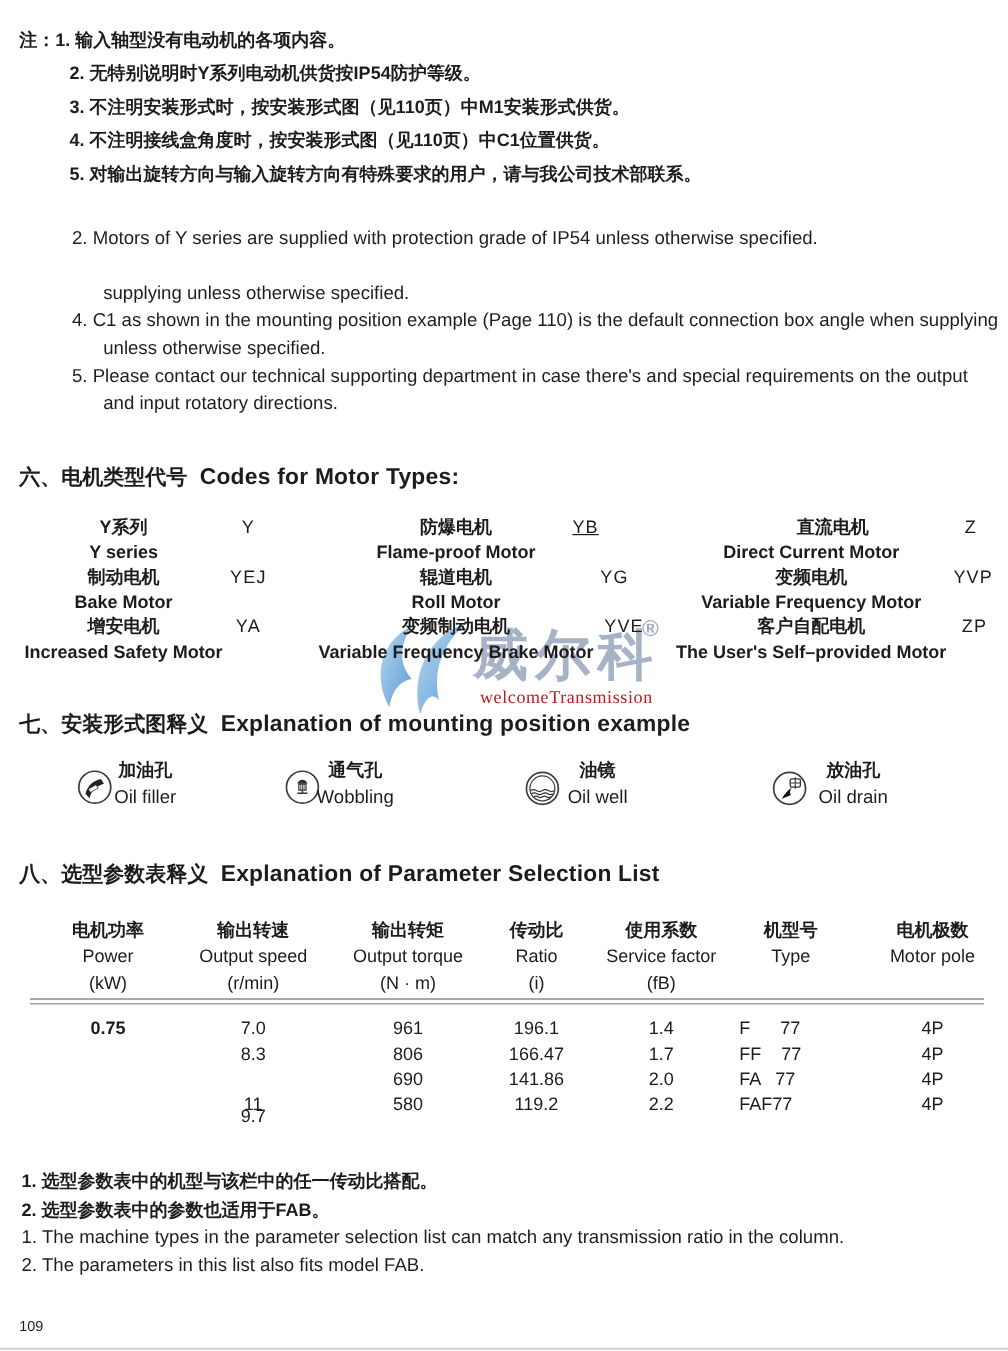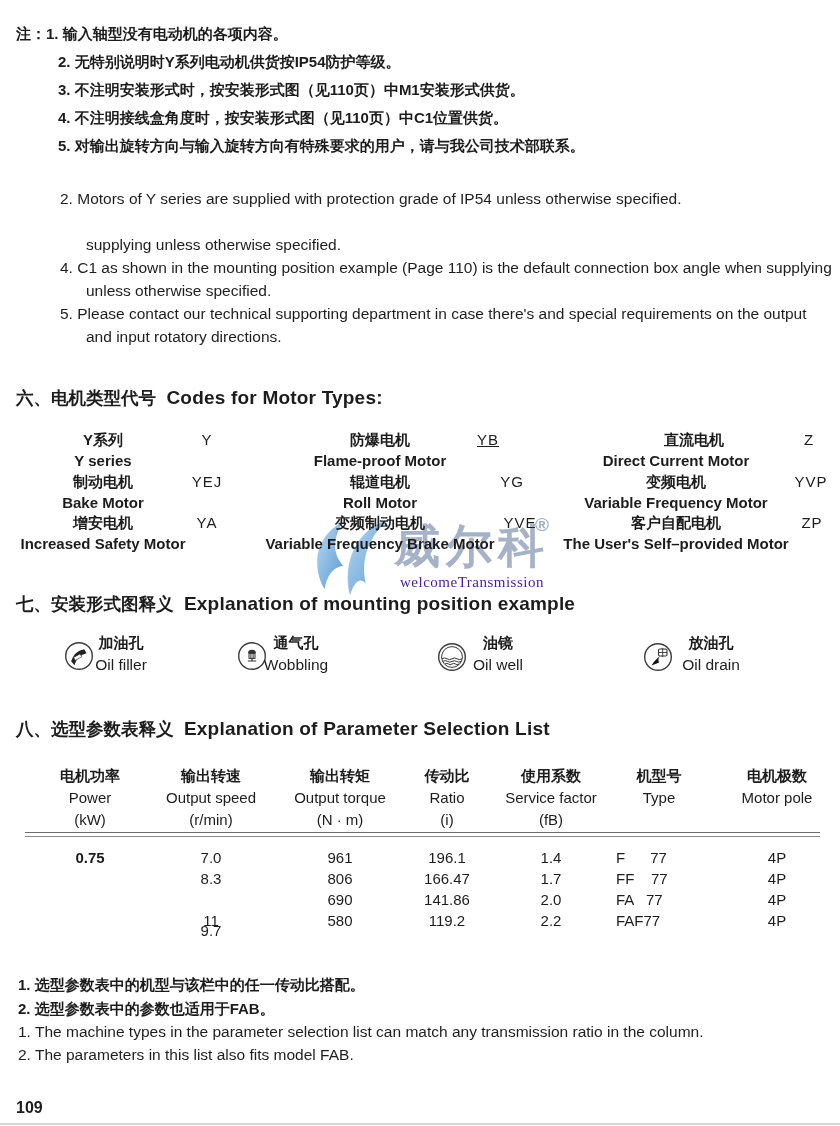--- a/index.html
+++ b/index.html
@@ -15,21 +15,21 @@
   .mt-en{font-size:15px;font-weight:600;}
   .mt-code{font-size:15px;font-weight:500;letter-spacing:1px;}
   .pt-h{font-size:15px;font-weight:600;}
   .pt-h2{font-size:15px;font-weight:500;}
   .pt-d{font-size:15px;font-weight:500;}
   .pt-type{white-space:pre;font-size:15px;font-weight:500;}
   .rule2{position:absolute;height:3px;border-top:1.5px solid #6e6e6e;border-bottom:1.5px solid #8a8a8a;}
   .icon-circle svg{display:block;}
   .wm-text{font-size:46px;font-weight:700;letter-spacing:6px;color:rgba(150,165,188,.85);}
   .wm-reg{font-size:19px;font-weight:700;color:rgba(150,165,188,.9);}
-  .wm-sub{font-family:"Liberation Serif",serif;font-size:15px;color:#4c1d95;letter-spacing:.5px;}
+  .wm-sub{font-family:"Liberation Serif",serif;font-size:15px;color:#b91c1c;letter-spacing:.5px;}
   .bottom-hairline{position:absolute;left:0;top:1123px;width:840px;height:1.5px;background:#d7d7d7;}
 </style>
 </head>
 <body>
 
 <div class="page">
 
   <div style="position:absolute;left:12px;top:0;width:840px;height:1126px;z-index:0;">
     <span class="abs icon-circle" style="left:290px;top:505px;opacity:.85;">
       <svg width="100" height="98" viewBox="0 0 100 100">
@@ -215,17 +215,17 @@
       <span class="abs c pt-d" style="left:551px;top:912px;">2.2</span>
       <span class="abs pt-type" style="left:616px;top:912px;">FAF77</span>
       <span class="abs c pt-d" style="left:777px;top:912px;">4P</span>
     </div>
 
     <div class="abs cnb" style="left:18px;top:976px;">1. 选型参数表中的机型与该栏中的任一传动比搭配。</div>
     <div class="abs cnb" style="left:18px;top:1000px;">2. 选型参数表中的参数也适用于FAB。</div>
     <div class="abs en" style="left:18px;top:1023px;">1. The machine types in the parameter selection list can match any transmission ratio in the column.</div>
     <div class="abs en" style="left:18px;top:1046px;">2. The parameters in this list also fits model FAB.</div>
 
-    <div class="abs" style="left:16px;top:1099px;font-size:16px;font-weight:700;">109</div>
+    <div class="abs" style="left:16px;top:1099px;font-size:12px;font-weight:400;">109</div>
 
     <div class="bottom-hairline"></div>
   </div>
 </div>
 
 </body></html>

